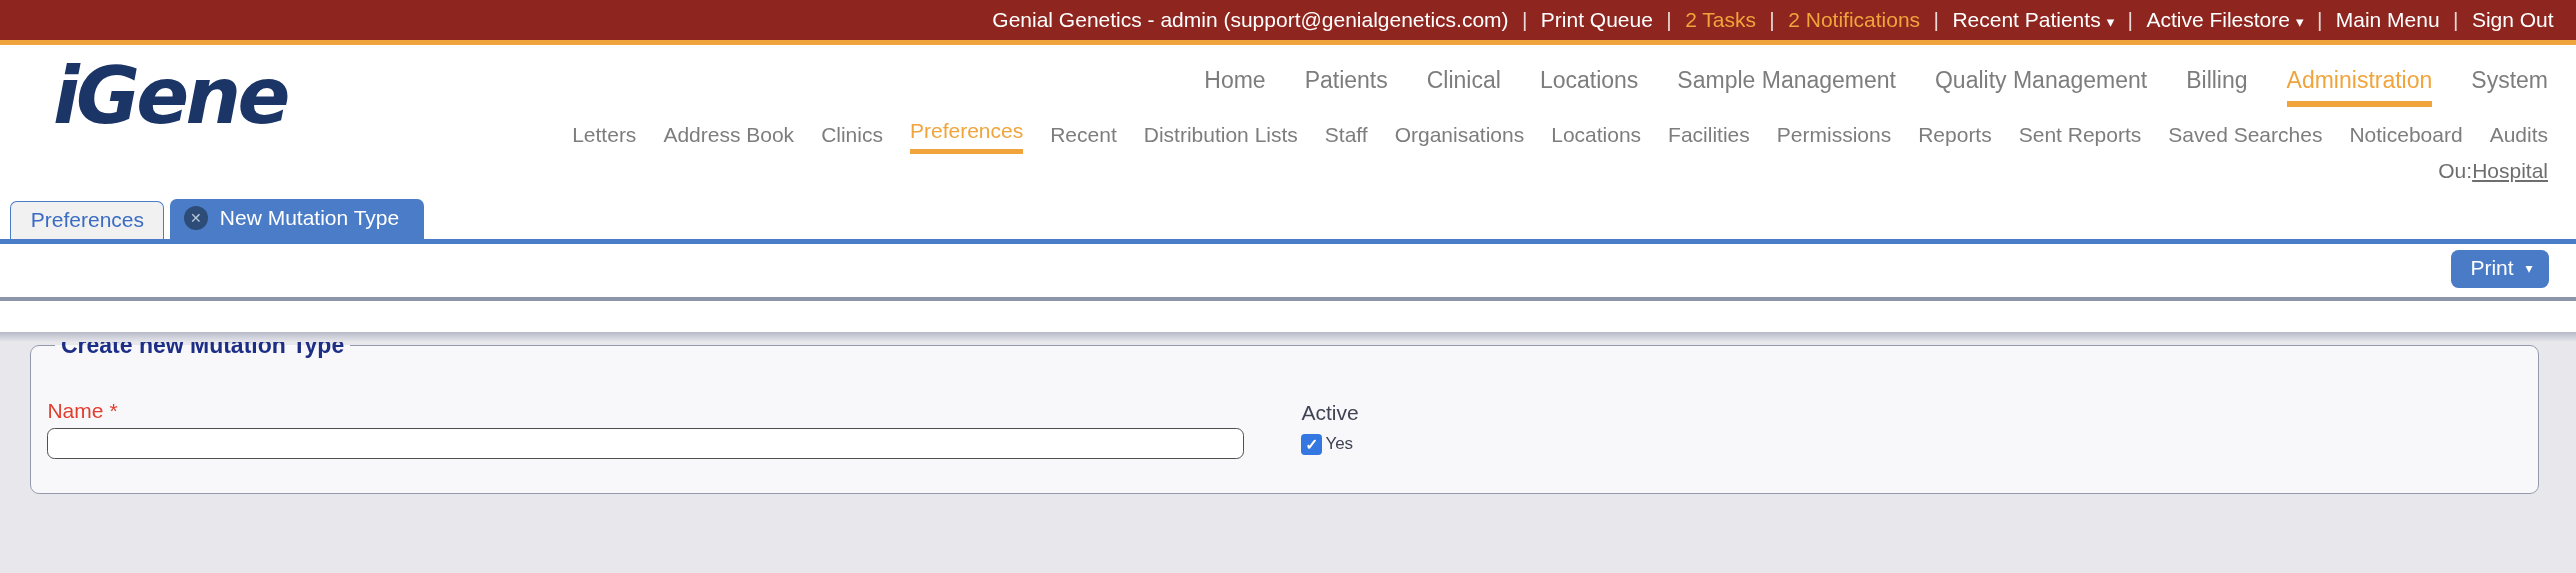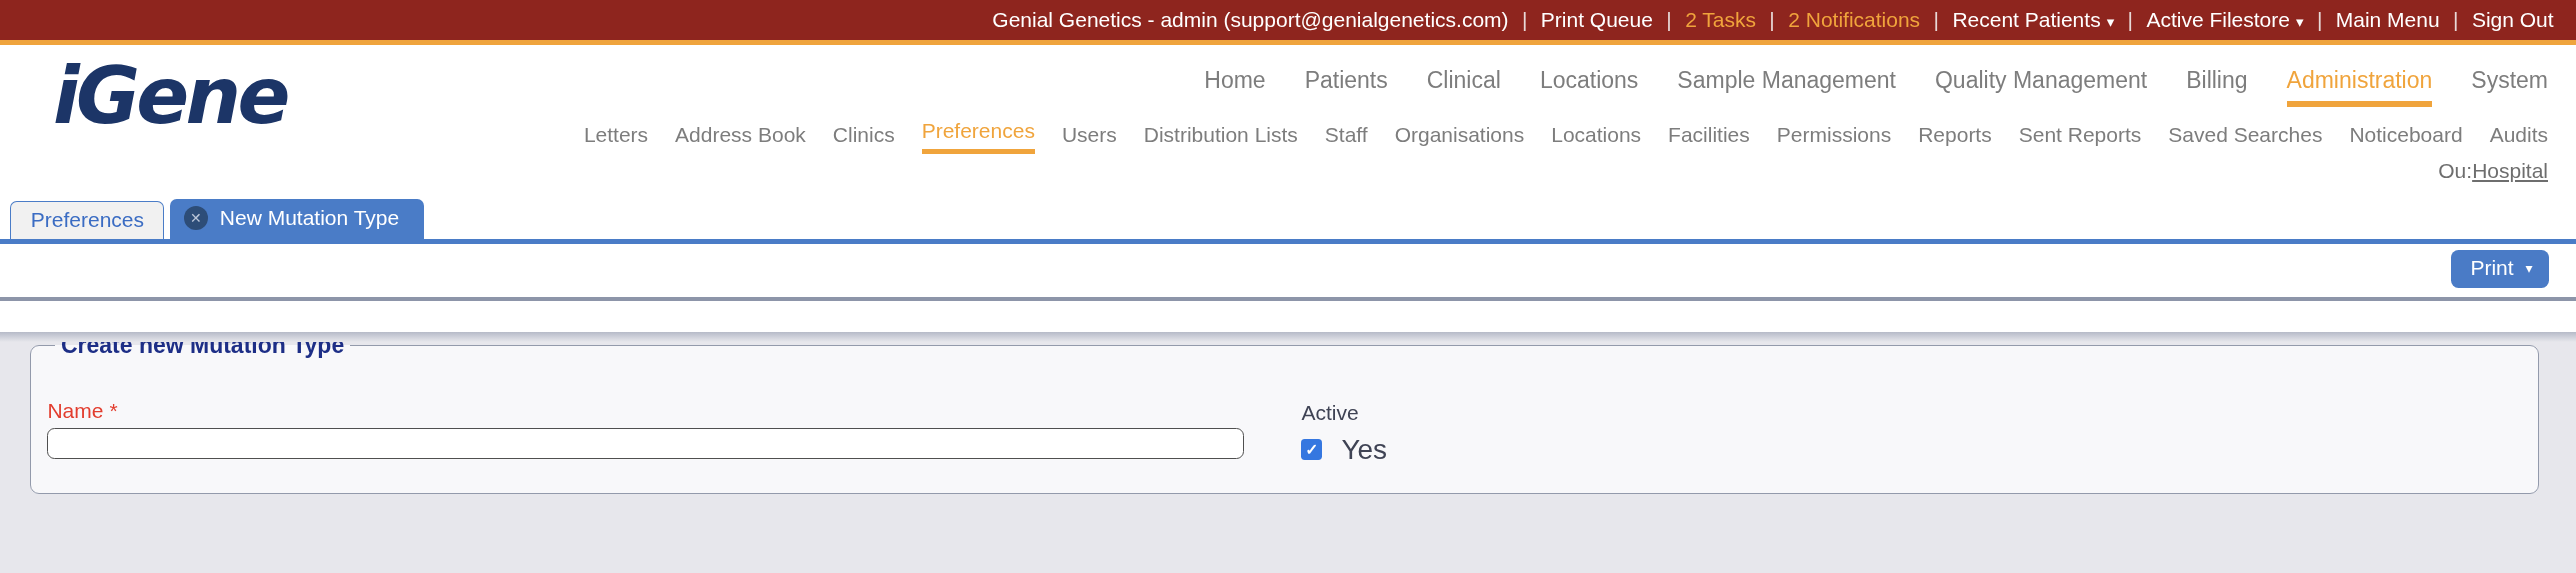--- a/index.html
+++ b/index.html
@@ -116,21 +116,21 @@
   .name-col { width: 1197px; }
   .active-col { margin-left: 57px; padding-top: 1.5px; }
   .active-label { font-size: 21px; color: #3f4354; }
   .check-row { display: flex; align-items: center; margin-top: 9px; }
   .checkbox {
     width: 21px; height: 21px; border-radius: 3.7px; background: #3577e0;
     color: #ffffff; font-size: 15.7px; font-weight: bold;
     display: inline-flex; align-items: center; justify-content: center;
     cursor: pointer; flex: none;
   }
-  .check-opt { font-size: 28px; color: #3f4354; margin-left: 19px; }
+  .check-opt { font-size: 17px; color: #3f4354; margin-left: 3px; }
 </style>
 </head>
 <body>
 
 <div class="topbar">
   <span class="tb-user">Genial Genetics - admin (support@genialgenetics.com)</span>
   <span class="tb-item"><span>Print Queue</span></span>
   <span class="tb-item alert"><span>2 Tasks</span></span>
   <span class="tb-item alert"><span>2 Notifications</span></span>
   <span class="tb-item"><span>Recent Patients</span><span class="tb-chev">▾</span></span>
@@ -153,21 +153,21 @@
     <span class="nav-item">Billing</span>
     <span class="nav-item active">Administration</span>
     <span class="nav-item">System</span>
   </div>
 
   <div class="subnav">
     <span class="nav-item">Letters</span>
     <span class="nav-item">Address Book</span>
     <span class="nav-item">Clinics</span>
     <span class="nav-item active">Preferences</span>
-    <span class="nav-item">Users</span>
+    <span class="nav-item">Recent</span>
     <span class="nav-item">Distribution Lists</span>
     <span class="nav-item">Staff</span>
     <span class="nav-item">Organisations</span>
     <span class="nav-item">Locations</span>
     <span class="nav-item">Facilities</span>
     <span class="nav-item">Permissions</span>
     <span class="nav-item">Reports</span>
     <span class="nav-item">Sent Reports</span>
     <span class="nav-item">Saved Searches</span>
     <span class="nav-item">Noticeboard</span>

